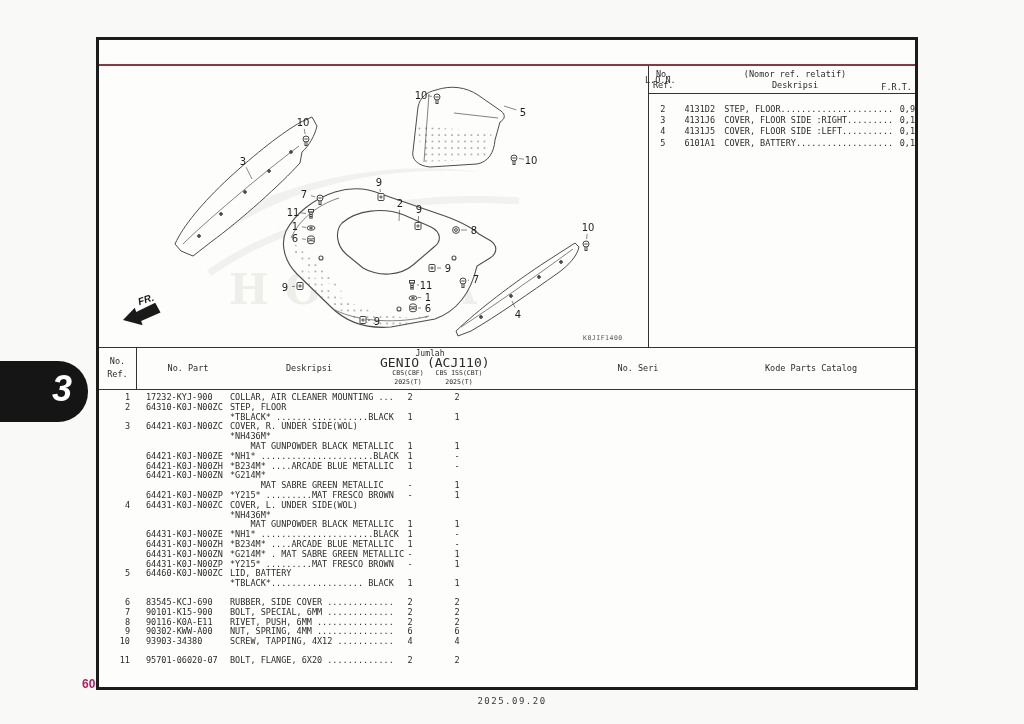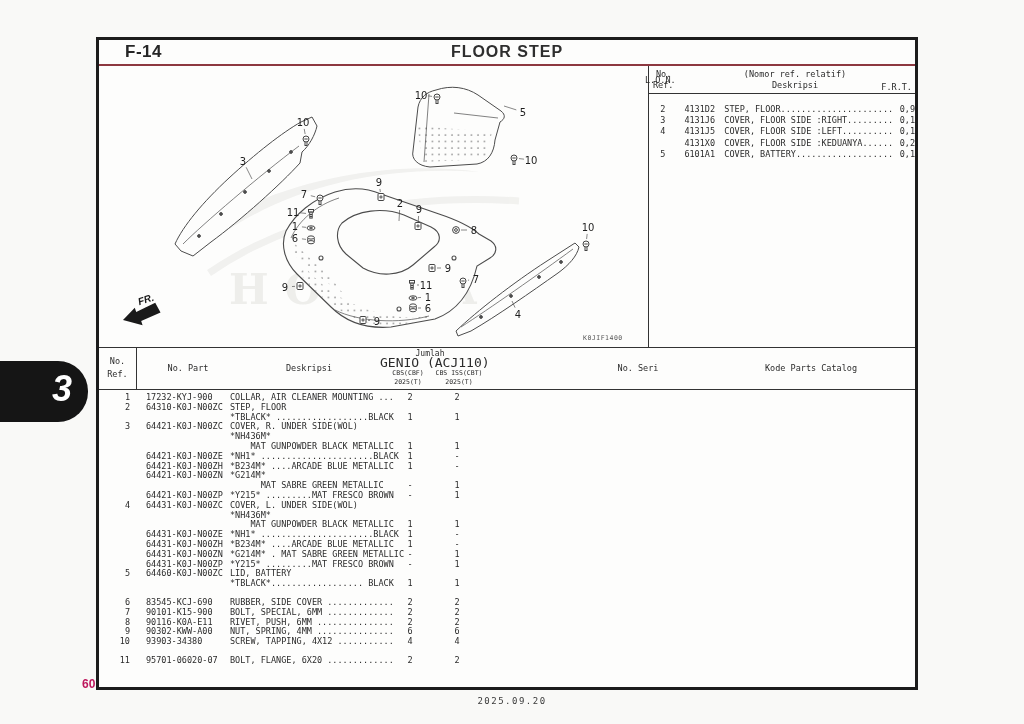--- a/index.html
+++ b/index.html
@@ -69,43 +69,38 @@
   .diagram{position:absolute;left:99px;top:68px;width:549px;height:277px;}
   .diagram svg{display:block;}
 </style>
 </head>
 <body>
 
 <div class="page">
 
   <div class="frame"></div>
 
-  <div class="header-band">
-    <div class="page-code">F-14</div>
-    <div class="page-title">FLOOR STEP</div>
-  </div>
   <div class="red-rule"></div>
 
   <div class="vline" style="left:648px;top:66px;height:281px;"></div>
   <div class="hline" style="left:649px;top:93px;width:266px;"></div>
   <div class="hline" style="left:99px;top:347px;width:816px;"></div>
   <div class="hline" style="left:99px;top:389px;width:816px;"></div>
   <div class="vline" style="left:136px;top:347px;height:42px;"></div>
 
   <div class="rt-h" style="left:656px;top:69px;">No.</div>
   <div class="rt-h" style="left:653px;top:80px;">Ref.</div>
   <div class="rt-h" style="left:645px;top:75px;">L.O.N.</div>
   <div class="rt-h" style="left:700px;top:69px;width:190px;text-align:center;">(Nomor ref. relatif)</div>
   <div class="rt-h" style="left:700px;top:80px;width:190px;text-align:center;">Deskripsi</div>
   <div class="rt-h" style="left:866px;top:82px;width:46px;text-align:right;">F.R.T.</div>
   <div class="rt-rows" id="ref-rows">
       <div class="rt-row"><span class="rt-ref">2</span><span class="rt-lon">4131D2</span><span class="rt-desc">STEP, FLOOR......................</span><span class="rt-frt">0,9</span></div>
       <div class="rt-row"><span class="rt-ref">3</span><span class="rt-lon">4131J6</span><span class="rt-desc">COVER, FLOOR SIDE :RIGHT.........</span><span class="rt-frt">0,1</span></div>
       <div class="rt-row"><span class="rt-ref">4</span><span class="rt-lon">4131J5</span><span class="rt-desc">COVER, FLOOR SIDE :LEFT..........</span><span class="rt-frt">0,1</span></div>
-      <div class="rt-row"><span class="rt-ref"></span><span class="rt-lon">4131X0</span><span class="rt-desc">COVER, FLOOR SIDE :KEDUANYA......</span><span class="rt-frt">0,2</span></div>
       <div class="rt-row"><span class="rt-ref">5</span><span class="rt-lon">6101A1</span><span class="rt-desc">COVER, BATTERY...................</span><span class="rt-frt">0,1</span></div>
     </div>
 
   <div class="pt-h" style="left:99px;top:356px;width:37px;">No.</div>
   <div class="pt-h" style="left:99px;top:369px;width:37px;">Ref.</div>
   <div class="pt-h" style="left:146px;top:363px;width:84px;">No. Part</div>
   <div class="pt-h" style="left:267px;top:363px;width:84px;">Deskripsi</div>
   <div class="pt-h" style="left:380px;top:349px;width:100px;font-size:8px;">Jumlah</div>
   <div class="pt-h" style="left:380px;top:358px;width:100px;font-size:13px;">GENIO (ACJ110)</div>
   <div class="pt-h" style="left:380px;top:368px;width:56px;font-size:6.5px;">CBS(CBF)</div>

